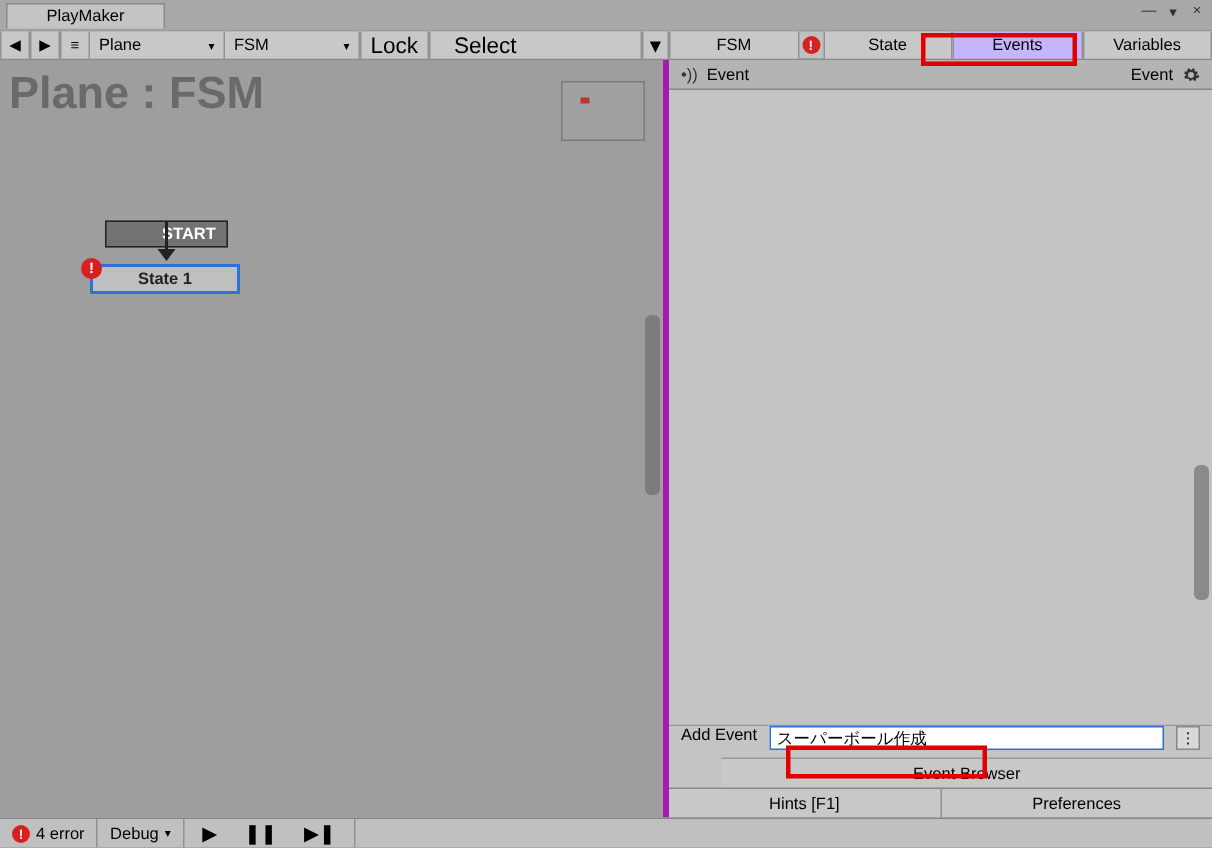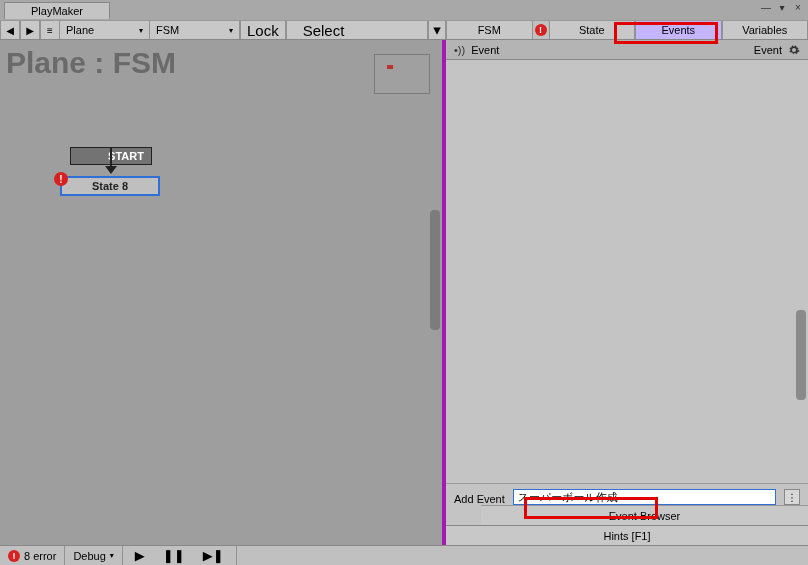--- a/index.html
+++ b/index.html
@@ -46,21 +46,21 @@
   .sub-toolbar { height: 20px; background: #b4b4b4; border-bottom: 1px solid #888; display: flex; align-items: center; padding: 0 8px; font-size: 11px; }
   .sub-toolbar .lbl { flex: 1; display: flex; align-items: center; gap: 6px; }
   .sub-toolbar .used { display: flex; align-items: center; gap: 6px; }
   .wifi-ico { font-size: 11px; color: #333; }
   .gear-ico { width: 12px; height: 12px; }
 
   .event-list { flex: 1; background: #c4c4c4; padding: 4px 8px; font-size: 11px; position: relative; }
   .event-none { color: #444; }
   .event-scroll { position: absolute; right: 2px; top: 250px; width: 10px; height: 90px; background: #8a8a8a; border-radius: 4px; }
 
-  .add-event-row { height: 22px; display: flex; align-items: flex-end; padding: 0 8px; gap: 8px; font-size: 11px; border-top: 1px solid #999; }
+  .add-event-row { height: 22px; display: flex; align-items: flex-start; padding: 0 8px; gap: 8px; font-size: 11px; border-top: 1px solid #999; }
   .add-event-row input { flex: 1; height: 16px; font-size: 11px; border: 1px solid #2f6fd6; background: #fff; padding: 0 4px; }
   .add-event-row .menu-btn { width: 16px; height: 16px; border: 1px solid #888; background: #d8d8d8; font-size: 10px; display: flex; align-items: center; justify-content: center; }
 
   .event-browser-row { height: 20px; display: flex; align-items: center; justify-content: center; background: #c8c8c8; border-top: 1px solid #999; font-size: 11px; margin-left: 35px; }
 
   .hints-row { height: 20px; display: flex; align-items: stretch; border-top: 1px solid #888; background: #c8c8c8; text-align: right; }
   .hints-row .hbtn { flex: 1; display: flex; align-items: center; justify-content: center; font-size: 11px; border-right: 1px solid #929292; }
   .hints-row .hbtn:last-child { border-right: none; }
 
   
@@ -122,21 +122,21 @@
       <div class="minimap">
         <div class="minimap-dot"></div>
       </div>
 
       <div class="node-start">START</div>
       <div class="arrow-line"></div>
       <div class="arrow-head"></div>
 
       <div class="node-state">
         <div class="node-err">!</div>
-        <span>State 8</span>
+        <span>State 1</span>
       </div>
 
       <div class="vscroll-canvas"></div>
     </div>
 
     <div class="right-side">
       <div class="sub-toolbar">
         <div class="lbl">
           <span class="wifi-ico">•))</span>
           <span>Event</span>
@@ -156,28 +156,29 @@
       <div class="add-event-row">
         <span>Add Event</span>
         <input type="text" value="スーパーボール作成" style="">
         <div class="menu-btn">⋮</div>
       </div>
 
       <div class="event-browser-row">Event Browser</div>
 
       <div class="hints-row">
         <div class="hbtn">Hints [F1]</div>
+        <div class="hbtn">Preferences</div>
       </div>
     </div>
   </div>
 
   <div class="statusbar">
     <div class="sb-section">
       <div class="err-dot">!</div>
-      <span>8 error</span>
+      <span>4 error</span>
     </div>
     <div class="sb-section">
       <span>Debug</span>
       <span style="font-size:8px;">▾</span>
     </div>
     <div class="sb-section play-controls">
       <span class="pc-ico">▶</span>
       <span class="pc-ico">❚❚</span>
       <span class="pc-ico">▶❚</span>
     </div>

